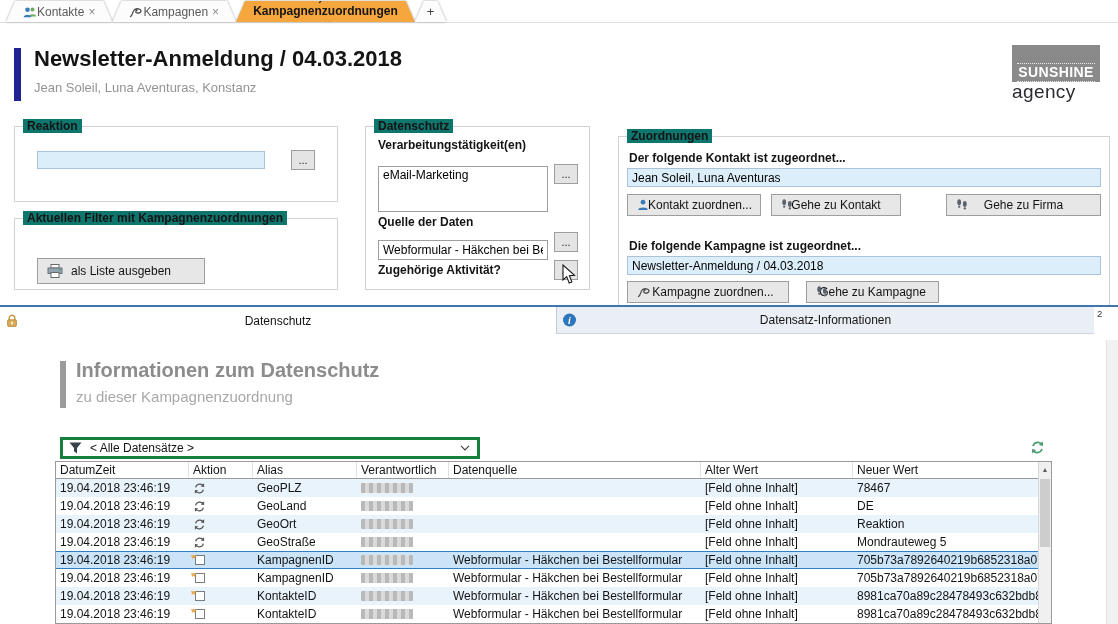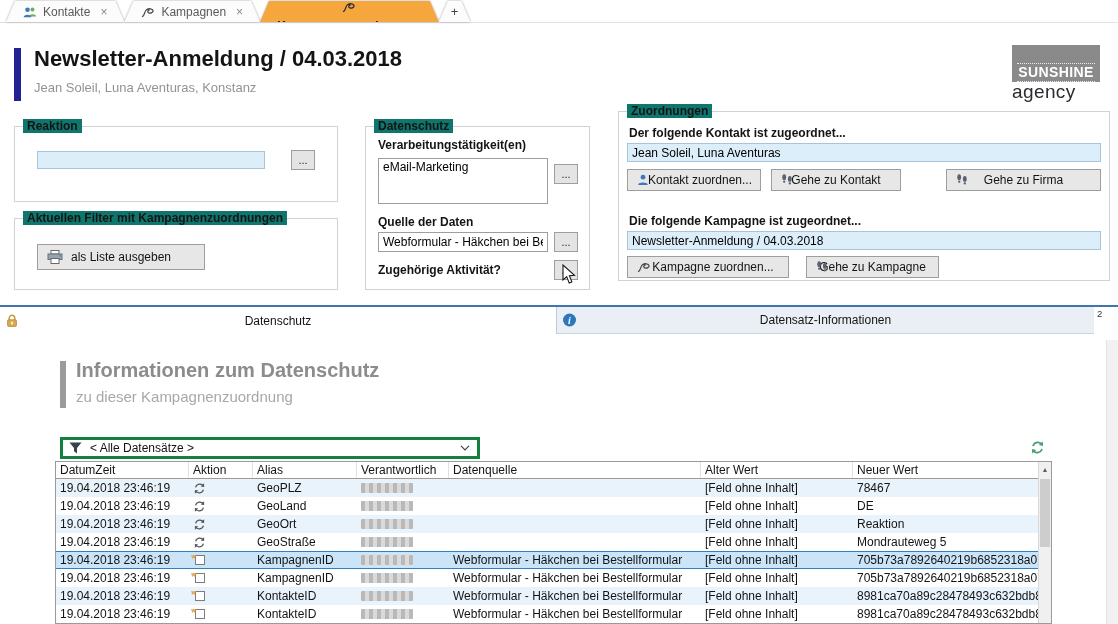--- a/index.html
+++ b/index.html
@@ -3,23 +3,23 @@
 <meta charset="utf-8">
 <style>
   html,body{margin:0;padding:0;width:1118px;height:624px;overflow:hidden;background:#fff;
     font-family:"Liberation Sans",sans-serif;position:relative;}
   *{box-sizing:border-box;}
 
   
   .tabbar{position:absolute;top:0;left:0;right:0;height:23px;display:flex;align-items:flex-end;
     padding-left:6px;background:#fff;border-bottom:1px solid #e2e2e2;}
   .tabwrap{filter:drop-shadow(0 0 1px #9f9f9f);}
-  .wtab{position:relative;height:21px;display:flex;align-items:center;gap:6px;padding:0 17px;
+  .wtab{position:relative;height:21px;display:flex;align-items:center;gap:0;padding:0 17px;
     clip-path:polygon(9px 0,calc(100% - 9px) 0,100% 100%,0 100%);
-    background:#fcfcfc;color:#5a5a5a;font-size:12px;white-space:nowrap;cursor:default;}
+    background:#fcfcfc;color:#5a5a5a;font-size:12px;white-space:nowrap;cursor:default;justify-content:center;}
   .wtab.active{background:#f5a63c;color:#151515;font-weight:bold;flex-direction:column;}
   .wtab .close{font-size:12px;color:#8b8b8b;margin-left:4px;font-weight:normal;}
   .wtab.active .close{color:#70201c;font-weight:bold;}
   .plus{padding:0 12px;font-size:13px;color:#444;}
 
   
   .accent-bar{position:absolute;left:14px;top:48px;width:7px;height:53px;background:#232293;}
   .page-title{position:absolute;left:34px;top:46px;font-size:22px;font-weight:bold;color:#141414;}
   .page-subtitle{position:absolute;left:34px;top:80px;font-size:13px;color:#939393;}
   .logo{position:absolute;left:1012px;top:45px;width:88px;}
@@ -29,21 +29,21 @@
   .logo-agency{color:#2b2b31;font-size:19px;line-height:1.05;letter-spacing:.4px;}
 
   
   .groupbox{position:absolute;border:1px solid #d2d2d2;background:#fff;}
   .legend{position:absolute;top:-8px;left:8px;background:#0f766e;padding:0 4px;font-weight:bold;
     font-size:12px;color:#141414;white-space:nowrap;}
   .blabel{position:absolute;font-size:12px;font-weight:bold;color:#141414;white-space:nowrap;}
   .inp{position:absolute;font-size:12px;padding:1px 4px;border:1px solid #9db4c8;outline:none;
     font-family:"Liberation Sans",sans-serif;}
   .inp.blue{background:#ddeefb;border:1px solid #a9c4d9;}
-  .inp.white{background:#fff;border:1px solid #9e9e9e;}
+  .inp.white{background:#fff;border:1px solid #9e9e9e;margin-top:8px;}
   textarea.inp{resize:none;}
   .browse{position:absolute;width:24px;height:20px;background:#e4e4e4;border:1px solid #9e9e9e;
     font-size:11px;line-height:10px;color:#222;text-align:center;padding:0;cursor:pointer;}
   .win-btn{position:relative;background:#e7e7e7;border:1px solid #9e9e9e;font-size:12px;color:#141414;
     display:flex;align-items:center;justify-content:center;cursor:pointer;font-family:"Liberation Sans",sans-serif;}
   .win-btn .bicon{position:absolute;left:9px;top:50%;transform:translateY(-50%);display:flex;}
 
   
   .detail-strip{position:absolute;top:305px;left:0;width:1118px;height:29px;border-top:2px solid #3f74ad;}
   .dtab{position:absolute;top:0;height:27px;display:flex;align-items:center;justify-content:center;
@@ -152,21 +152,21 @@
 </div>
 
 <div class="groupbox" style="left:14px;top:126px;width:324px;height:76px;">
   <span class="legend">Reaktion</span>
   <input class="inp blue" style="left: 22px; top: 24px; width: 228px; height: 18px;" value="">
   <button class="browse" style="left:276px;top:23px;">...</button>
 </div>
 
 <div class="groupbox" style="left:14px;top:218px;width:324px;height:72px;">
   <span class="legend">Aktuellen Filter mit Kampagnenzuordnungen</span>
-  <button class="win-btn" style="position:absolute;left:22px;top:25px;width:168px;height:26px;">
+  <button class="win-btn" style="position:absolute;left:22px;top:39px;width:168px;height:26px;">
     <span class="bicon">
       <svg viewBox="0 0 16 14" width="16" height="14">
         <rect x="4" y="0.5" width="8" height="3.5" fill="#fff" stroke="#6a6a6a"></rect>
         <rect x="1" y="4" width="14" height="5.5" fill="#93a5b1" stroke="#66727c"></rect>
         <rect x="4" y="8.5" width="8" height="5" fill="#fff" stroke="#6a6a6a"></rect>
         <circle cx="13" cy="5.6" r="0.9" fill="#4aa06a"></circle>
       </svg>
       </span>
     <span>als Liste ausgeben</span>
   </button>
@@ -177,21 +177,21 @@
   <span class="blabel" style="left:12px;top:11px;">Verarbeitungstätigkeit(en)</span>
   <textarea class="inp white" style="left: 12px; top: 31px; width: 170px; height: 46px;">eMail-Marketing</textarea>
   <button class="browse" style="left:188px;top:37px;">...</button>
   <span class="blabel" style="left:12px;top:88px;">Quelle der Daten</span>
   <input class="inp white" style="left: 12px; top: 105px; width: 170px; height: 20px;" value="Webformular - Häkchen bei Bes">
   <button class="browse" style="left:188px;top:105px;">...</button>
   <span class="blabel" style="left:12px;top:136px;">Zugehörige Aktivität?</span>
   <button class="browse" style="left:188px;top:133px;">...</button>
 </div>
 
-<div class="groupbox" style="left:618px;top:111px;width:492px;height:170px;padding-left:12px;">
+<div class="groupbox" style="left:618px;top:136px;width:492px;height:170px;padding-left:12px;">
   <span class="legend">Zuordnungen</span>
   <span class="blabel" style="left:10px;top:14px;">Der folgende Kontakt ist zugeordnet...</span>
   <input class="inp blue" style="left: 8px; top: 31px; width: 474px; height: 19px;" value="Jean Soleil, Luna Aventuras">
   <button class="win-btn" style="position:absolute;left:8px;top:57px;width:134px;height:22px;">
     <span class="bicon">
       <svg viewBox="0 0 12 12" width="12" height="12">
           <circle cx="6" cy="3.2" r="2.4" fill="#3d7ab8"></circle>
           <path d="M1.2 11 C1.2 7.8 10.8 7.8 10.8 11 Z" fill="#3d7ab8"></path>
         </svg>
       </span>

